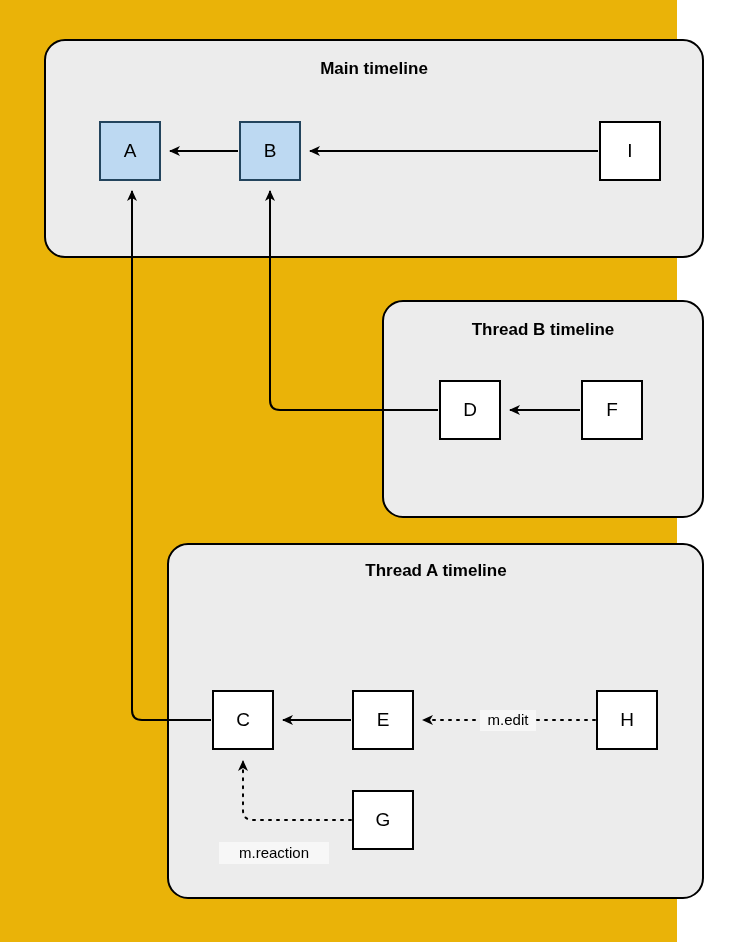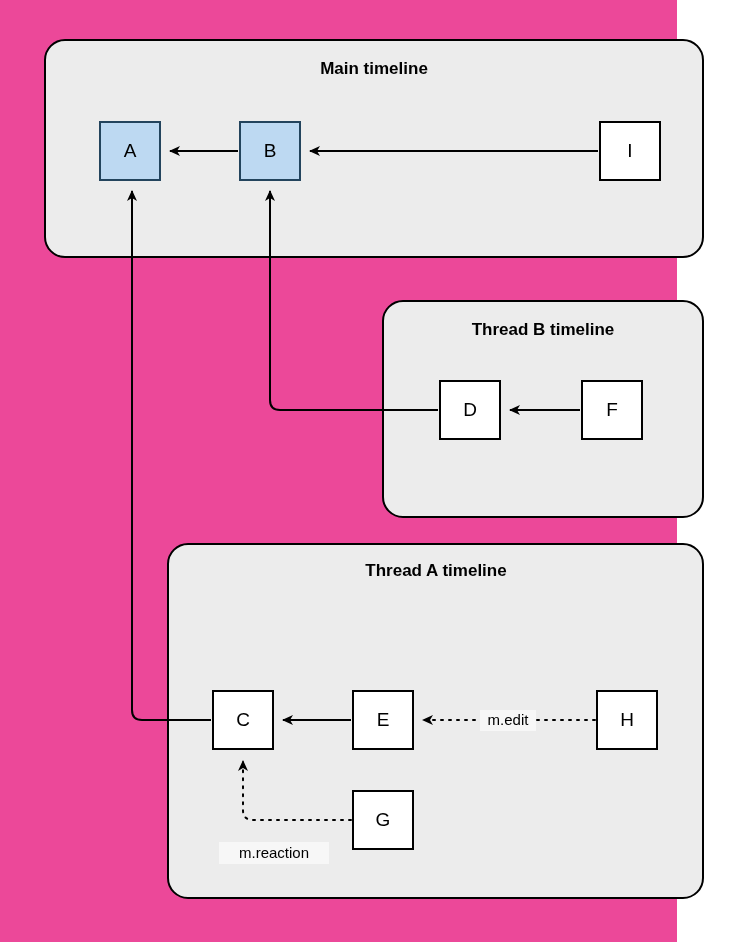--- a/index.html
+++ b/index.html
@@ -11,21 +11,21 @@
   body {
     font-family: "Liberation Sans", sans-serif;
     width: 756px;
     height: 942px;
     overflow: hidden;
   }
   #diagram-root {
     position: relative;
     width: 677px;
     height: 942px;
-    background: #ec4899;
+    background: #eab308;
   }
   #diagram-svg {
     position: absolute;
     left: 0;
     top: 0;
     width: 756px;
     height: 942px;
   }
   .container-title {
     font-weight: bold;

